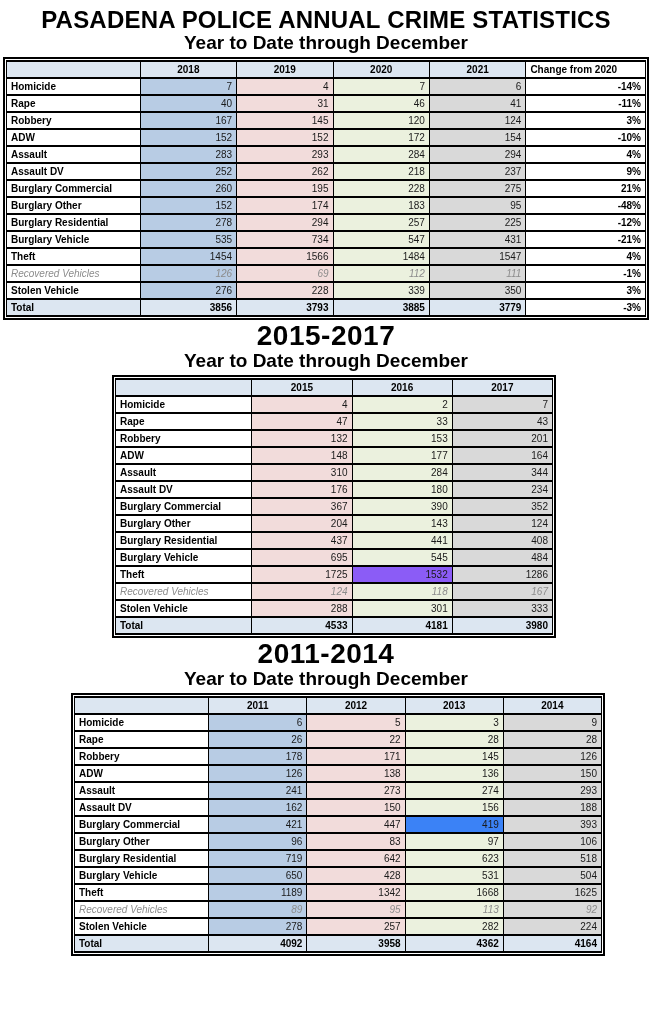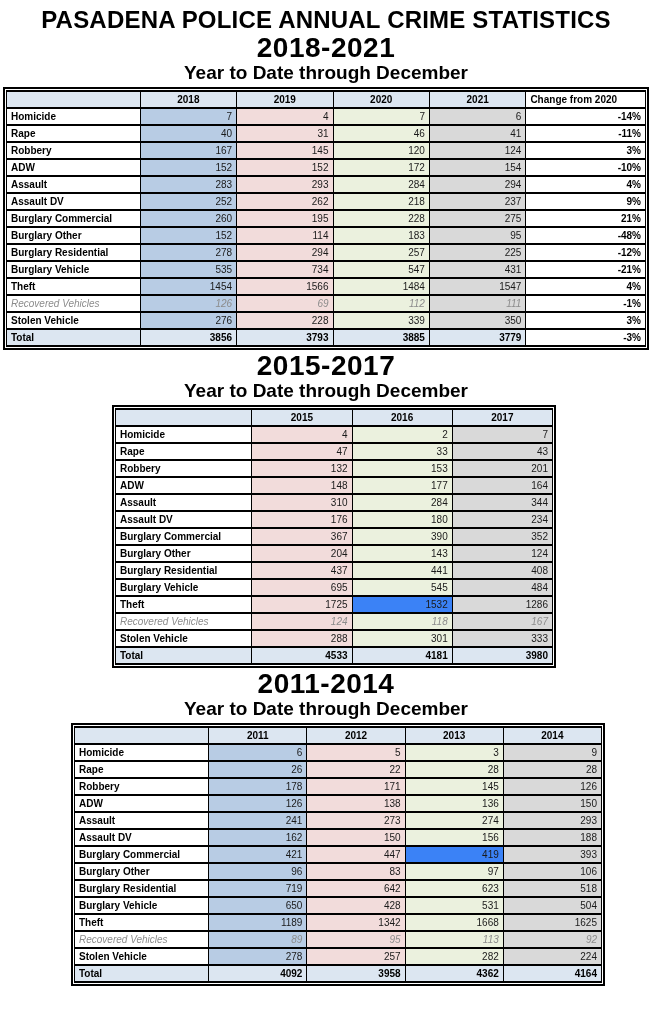--- a/index.html
+++ b/index.html
@@ -51,21 +51,20 @@
   tr.muted-row td.c0{font-weight:400;color:#8c8c8c;}
   #table-0 tr.muted-row td.c5{font-style:normal;font-weight:700;color:#000;}
   .section{margin:0;padding:0;}
 </style>
 </head>
 <body>
 
 <div class="main-title">PASADENA POLICE ANNUAL CRIME STATISTICS</div>
 
 <div class="section">
-  <div class="range-title">2018-2021</div>
   <div class="sub-title">Year to Date through December</div>
   <div class="table-wrap wrap-0">
     <table class="crime" id="table-0">
         <thead>
           <tr>
             <th class="c0" style="background: rgb(220, 230, 241);"></th>
             <th class="c1" style="background: rgb(220, 230, 241);">2018</th>
             <th class="c2" style="background: rgb(220, 230, 241);">2019</th>
             <th class="c3" style="background: rgb(220, 230, 241);">2020</th>
             <th class="c4" style="background: rgb(220, 230, 241);">2021</th>
@@ -125,21 +124,21 @@
             <td class="c0" style="background: rgb(255, 255, 255);">Burglary Commercial</td>
             <td class="c1" style="background: rgb(184, 204, 228);">260</td>
             <td class="c2" style="background: rgb(242, 220, 219);">195</td>
             <td class="c3" style="background: rgb(235, 241, 222);">228</td>
             <td class="c4" style="background: rgb(217, 217, 217);">275</td>
             <td class="c5" style="background: rgb(255, 255, 255);">21%</td>
           </tr>
           <tr class="data-row">
             <td class="c0" style="background: rgb(255, 255, 255);">Burglary Other</td>
             <td class="c1" style="background: rgb(184, 204, 228);">152</td>
-            <td class="c2" style="background: rgb(242, 220, 219);">114</td>
+            <td class="c2" style="background: rgb(242, 220, 219);">174</td>
             <td class="c3" style="background: rgb(235, 241, 222);">183</td>
             <td class="c4" style="background: rgb(217, 217, 217);">95</td>
             <td class="c5" style="background: rgb(255, 255, 255);">-48%</td>
           </tr>
           <tr class="data-row">
             <td class="c0" style="background: rgb(255, 255, 255);">Burglary Residential</td>
             <td class="c1" style="background: rgb(184, 204, 228);">278</td>
             <td class="c2" style="background: rgb(242, 220, 219);">294</td>
             <td class="c3" style="background: rgb(235, 241, 222);">257</td>
             <td class="c4" style="background: rgb(217, 217, 217);">225</td>
@@ -260,21 +259,21 @@
           </tr>
           <tr class="data-row">
             <td class="c0" style="background: rgb(255, 255, 255);">Burglary Vehicle</td>
             <td class="c1" style="background: rgb(242, 220, 219);">695</td>
             <td class="c2" style="background: rgb(235, 241, 222);">545</td>
             <td class="c3" style="background: rgb(217, 217, 217);">484</td>
           </tr>
           <tr class="data-row">
             <td class="c0" style="background: rgb(255, 255, 255);">Theft</td>
             <td class="c1" style="background: rgb(242, 220, 219);">1725</td>
-            <td class="c2" style="background: #3b82f6; margin-top: 12px;">1532</td>
+            <td class="c2" style="background: #8b5cf6; margin-top: 12px;">1532</td>
             <td class="c3" style="background: rgb(217, 217, 217);">1286</td>
           </tr>
           <tr class="muted-row">
             <td class="c0" style="background: rgb(255, 255, 255);">Recovered Vehicles</td>
             <td class="c1" style="background: rgb(242, 220, 219);">124</td>
             <td class="c2" style="background: rgb(235, 241, 222);">118</td>
             <td class="c3" style="background: rgb(217, 217, 217);">167</td>
           </tr>
           <tr class="data-row">
             <td class="c0" style="background: rgb(255, 255, 255);">Stolen Vehicle</td>

